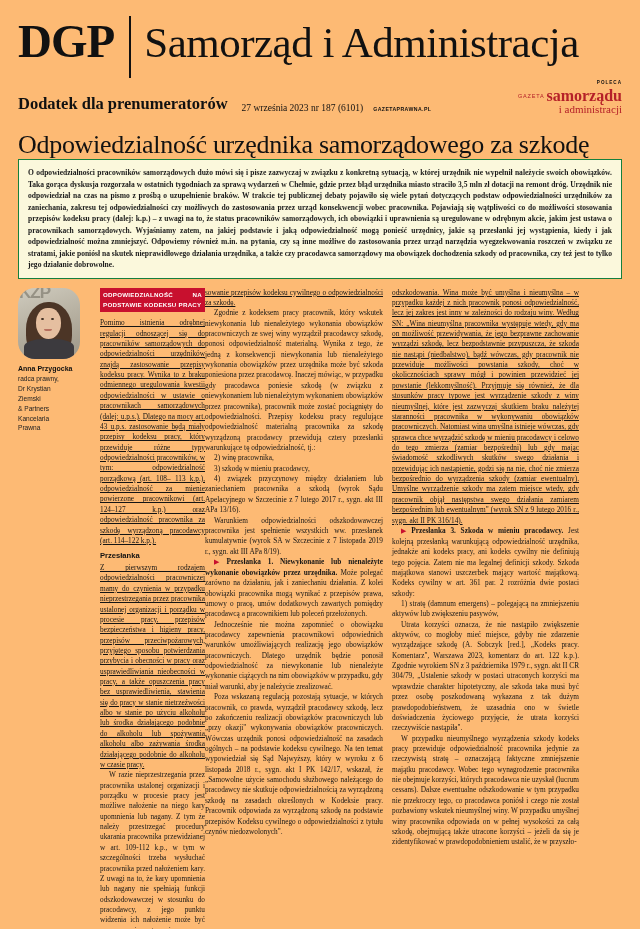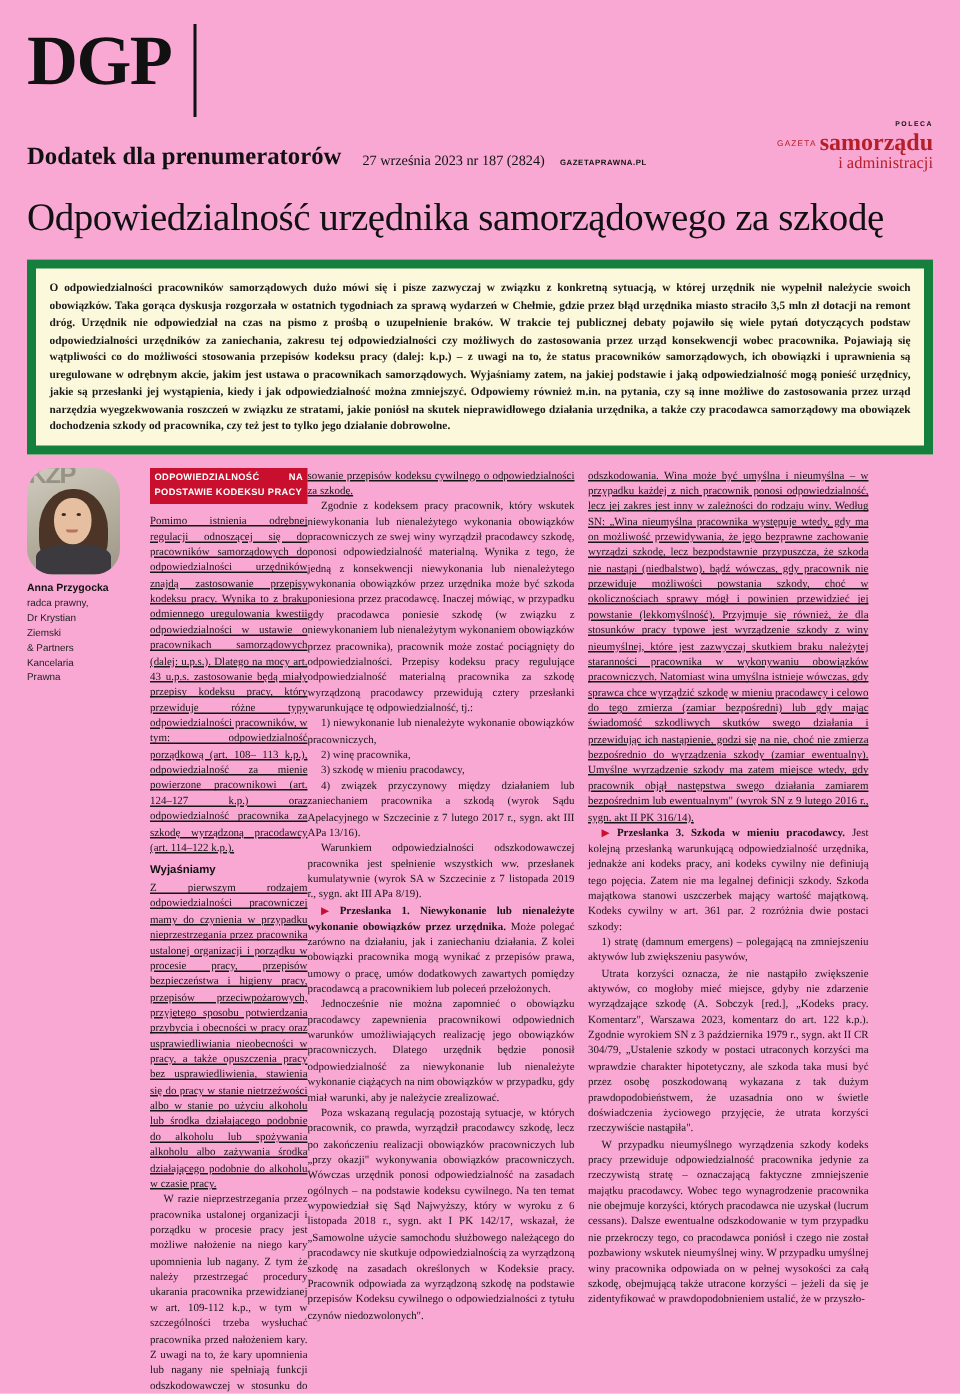--- a/index.html
+++ b/index.html
@@ -9,21 +9,21 @@
     height: 929px;
     background: #fbf8dc;
     font-family: "Liberation Serif", serif;
     overflow: hidden;
     position: relative;
   }
 
   .page {
     width: 640px;
     height: 929px;
-    background: #f9a8d4;
+    background: #fdba74;
     padding: 0 18px;
     position: relative;
   }
 
   
   .masthead {
     display: flex;
     align-items: flex-end;
     padding-top: 14px;
     height: 64px;
@@ -160,22 +160,21 @@
     font-family: "Liberation Serif", serif;
     font-size: 26px;
     line-height: 1.13;
     color: #111;
     margin-top: 16px;
     letter-spacing: -0.3px;
   }
 
   
   .lead {
-    margin-top: 14px;
-    border: 6px solid #15803d;
+    border: 1px solid #15803d;
     background: #fbf8dc;
     padding: 7px 9px 7px 9px;
     font-family: "Liberation Serif", serif;
     font-size: 7.55px;
     line-height: 1.52;
     color: #1a1a1a;
     text-align: justify;
     font-weight: bold;
   }
 
@@ -316,25 +315,26 @@
   .listitem { text-indent: 9px; }
 </style>
 </head>
 <body>
 
 <div class="page">
 
   <div class="masthead">
     <div class="dgp">DGP</div>
     <div class="mast-divider"></div>
+    <div class="mast-title">Samorząd i Administracja</div>
   </div>
 
   <div class="subrow">
     <div class="sub-left">Dodatek dla prenumeratorów</div>
-    <div class="sub-date">27 września 2023 nr 187 (2824)</div>
+    <div class="sub-date">27 września 2023 nr 187 (6101)</div>
     <div class="sub-site">GAZETAPRAWNA.PL</div>
 
     <div class="promo">
       <div class="promo-poleca">POLECA</div>
       <div class="promo-l1">
         <span class="promo-gazeta">GAZETA</span><span class="promo-big">samorządu</span>
       </div>
       <div class="promo-l2">i administracji</div>
     </div>
   </div>
@@ -361,31 +361,30 @@
       <div class="author-role" style="white-space:pre-line;">radca prawny,
 Dr Krystian
 Ziemski
 &amp; Partners
 Kancelaria
 Prawna</div>
 
       <div class="col1-text">
         <div class="kicker">ODPOWIEDZIALNOŚĆ NA PODSTAWIE KODEKSU PRACY</div>
         <p class="noind">Pomimo istnienia odrębnej regulacji odnoszącej się do pracowników samorządowych do odpowiedzialności urzędników znajdą zastosowanie przepisy kodeksu pracy. Wynika to z braku odmiennego uregulowania kwestii odpowiedzialności w ustawie o pracownikach samorządowych (dalej: u.p.s.). Dlatego na mocy art. 43 u.p.s. zastosowanie będą miały przepisy kodeksu pracy, który przewiduje różne typy odpowiedzialności pracowników, w tym: odpowiedzialność porządkową (art. 108– 113 k.p.), odpowiedzialność za mienie powierzone pracownikowi (art. 124–127 k.p.) oraz odpowiedzialność pracownika za szkodę wyrządzoną pracodawcy (art. 114–122 k.p.).</p>
-        <div class="subhead">Wyjaśniamy</div>
+        <div class="subhead">Przesłanka</div>
         <p class="noind">Z pierwszym rodzajem odpowiedzialności pracowniczej mamy do czynienia w przypadku nieprzestrzegania przez pracownika ustalonej organizacji i porządku w procesie pracy, przepisów bezpieczeństwa i higieny pracy, przepisów przeciwpożarowych, przyjętego sposobu potwierdzania przybycia i obecności w pracy oraz usprawiedliwiania nieobecności w pracy, a także opuszczenia pracy bez usprawiedliwienia, stawienia się do pracy w stanie nietrzeźwości albo w stanie po użyciu alkoholu lub środka działającego podobnie do alkoholu lub spożywania alkoholu albo zażywania środka działającego podobnie do alkoholu w czasie pracy.</p>
         <p>W razie nieprzestrzegania przez pracownika ustalonej organizacji i porządku w procesie pracy jest możliwe nałożenie na niego kary upomnienia lub nagany. Z tym że należy przestrzegać procedury ukarania pracownika przewidzianej w art. 109-112 k.p., w tym w szczególności trzeba wysłuchać pracownika przed nałożeniem kary. Z uwagi na to, że kary upomnienia lub nagany nie spełniają funkcji odszkodowawczej w stosunku do pracodawcy, z jego punktu widzenia ich nałożenie może być uznane za niewystarczające.</p>
 
       </div>
     </div>
 
     <div class="col">
       <p class="noind">sowanie przepisów kodeksu cywilnego o odpowiedzialności za szkodę.</p>
       <p>Zgodnie z kodeksem pracy pracownik, który wskutek niewykonania lub nienależytego wykonania obowiązków pracowniczych ze swej winy wyrządził pracodawcy szkodę, ponosi odpowiedzialność materialną. Wynika z tego, że jedną z konsekwencji niewykonania lub nienależytego wykonania obowiązków przez urzędnika może być szkoda poniesiona przez pracodawcę. Inaczej mówiąc, w przypadku gdy pracodawca poniesie szkodę (w związku z niewykonaniem lub nienależytym wykonaniem obowiązków przez pracownika), pracownik może zostać pociągnięty do odpowiedzialności. Przepisy kodeksu pracy regulujące odpowiedzialność materialną pracownika za szkodę wyrządzoną pracodawcy przewidują cztery przesłanki warunkujące tę odpowiedzialność, tj.:</p>
-      <p class="listitem">1) niewykonanie lub nienależyte wykonanie obowiązków pracowniczych,</p>
       <p class="listitem">2) winę pracownika,</p>
       <p class="listitem">3) szkodę w mieniu pracodawcy,</p>
       <p class="listitem">4) związek przyczynowy między działaniem lub zaniechaniem pracownika a szkodą (wyrok Sądu Apelacyjnego w Szczecinie z 7 lutego 2017 r., sygn. akt III APa 13/16).</p>
       <p>Warunkiem odpowiedzialności odszkodowawczej pracownika jest spełnienie wszystkich ww. przesłanek kumulatywnie (wyrok SA w Szczecinie z 7 listopada 2019 r., sygn. akt III APa 8/19).</p>
 
       <p class="premise"><span class="arrow">▶</span><b>Przesłanka 1. Niewykonanie lub nienależyte wykonanie obowiązków przez urzędnika.</b> <span>Może polegać zarówno na działaniu, jak i zaniechaniu działania. Z kolei obowiązki pracownika mogą wynikać z przepisów prawa, umowy o pracę, umów dodatkowych zawartych pomiędzy pracodawcą a pracownikiem lub poleceń przełożonych.</span></p>
 
       <p>Jednocześnie nie można zapomnieć o obowiązku pracodawcy zapewnienia pracownikowi odpowiednich warunków umożliwiających realizację jego obowiązków pracowniczych. Dlatego urzędnik będzie ponosił odpowiedzialność za niewykonanie lub nienależyte wykonanie ciążących na nim obowiązków w przypadku, gdy miał warunki, aby je należycie zrealizować.</p>
       <p>Poza wskazaną regulacją pozostają sytuacje, w których pracownik, co prawda, wyrządził pracodawcy szkodę, lecz po zakończeniu realizacji obowiązków pracowniczych lub „przy okazji" wykonywania obowiązków pracowniczych. Wówczas urzędnik ponosi odpowiedzialność na zasadach ogólnych – na podstawie kodeksu cywilnego. Na ten temat wypowiedział się Sąd Najwyższy, który w wyroku z 6 listopada 2018 r., sygn. akt I PK 142/17, wskazał, że „Samowolne użycie samochodu służbowego należącego do pracodawcy nie skutkuje odpowiedzialnością za wyrządzoną szkodę na zasadach określonych w Kodeksie pracy. Pracownik odpowiada za wyrządzoną szkodę na podstawie przepisów Kodeksu cywilnego o odpowiedzialności z tytułu czynów niedozwolonych".</p>
 

